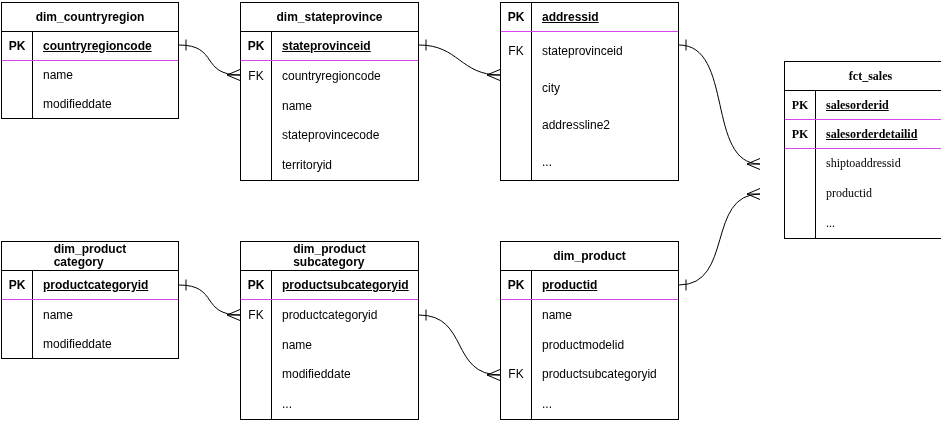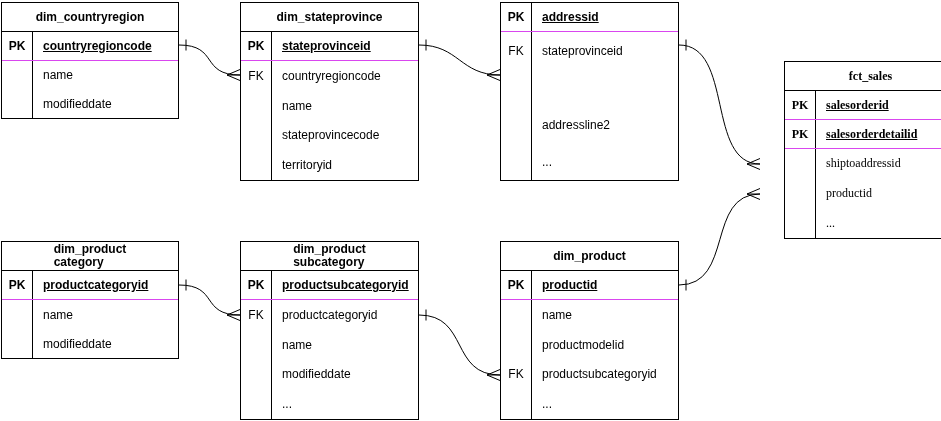--- a/index.html
+++ b/index.html
@@ -159,20 +159,21 @@
         <div class="t-row pk">
           <div class="t-key">PK</div>
           <div class="t-field">addressid</div>
         </div>
         <div class="t-row">
           <div class="t-key">FK</div>
           <div class="t-field">stateprovinceid</div>
         </div>
         <div class="t-row">
           <div class="t-key"></div>
+          <div class="t-field">city</div>
         </div>
         <div class="t-row">
           <div class="t-key"></div>
           <div class="t-field">addressline2</div>
         </div>
         <div class="t-row">
           <div class="t-key"></div>
           <div class="t-field">...</div>
         </div>
       </div>

